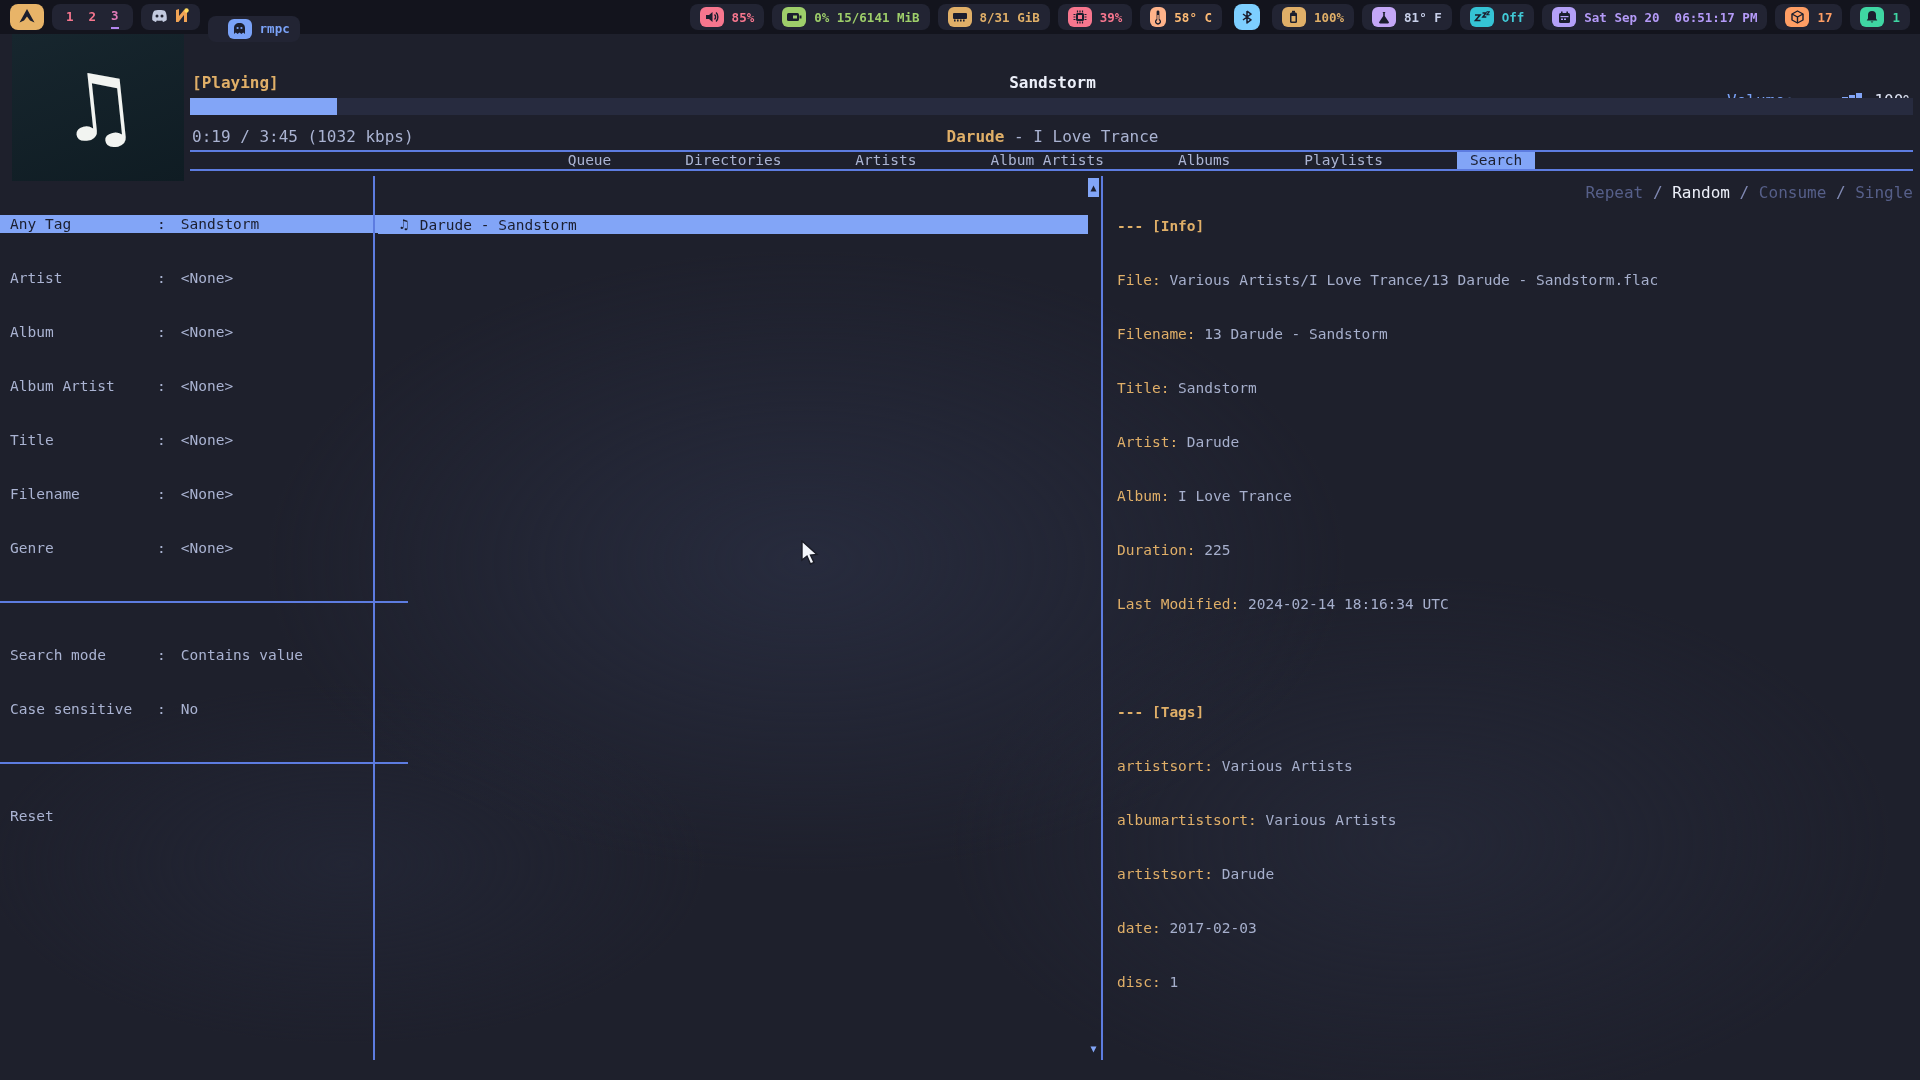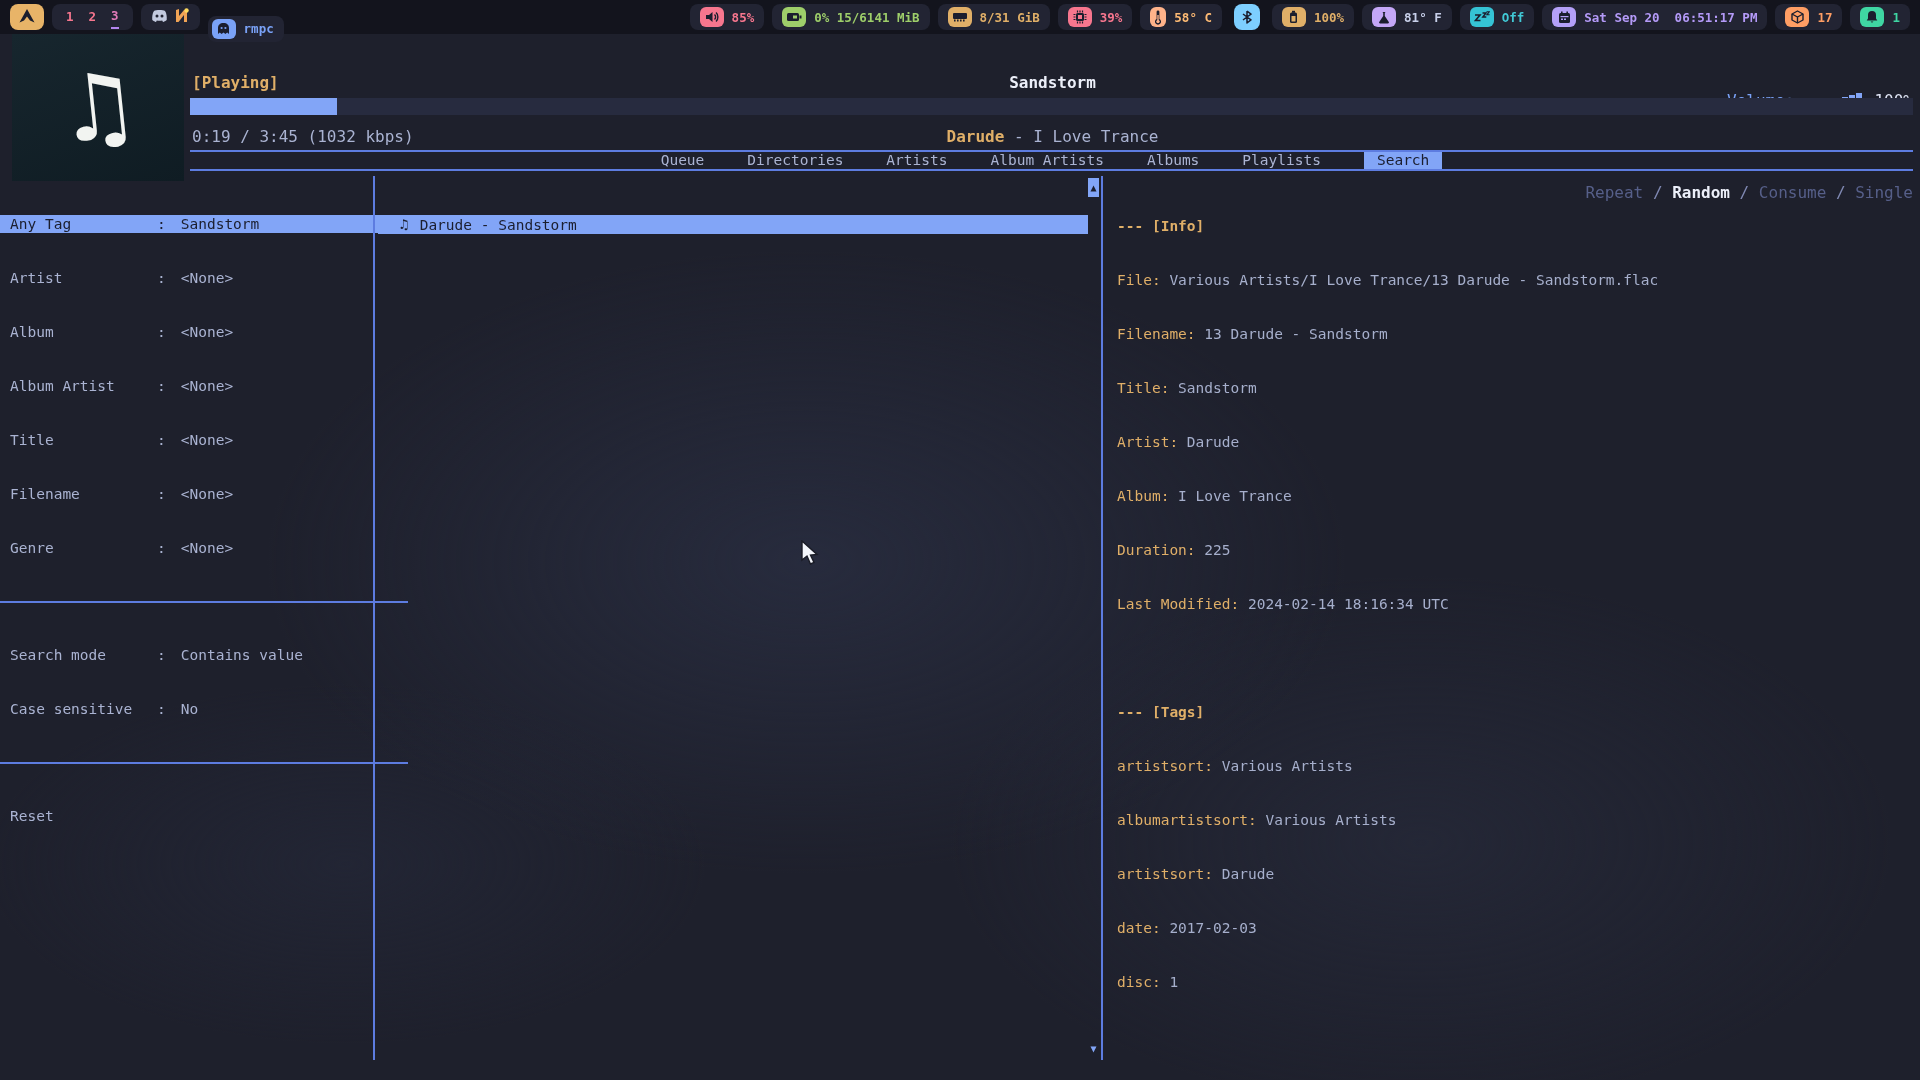--- a/index.html
+++ b/index.html
@@ -29,21 +29,21 @@
     flex:0 0 auto;
   }
   .iconbox svg{ display:block; }
   .launcher{
     width:34px; height:26px; border-radius:8px; background:#e8b468;
     display:flex; align-items:center; justify-content:center;
   }
   .ws{ color:#f7768e; display:flex; gap:15px; padding:0 14px; }
   .ws .wsn{ display:inline-block; line-height:26px; }
   .ws .active{ color:#e07ab8; border-bottom:2px solid #b487f0; line-height:22px; }
-  .rmpc-pill{ padding-left:4px;margin-top:23px; }
+  .rmpc-pill{ padding-left:20px;margin-top:23px; }
   .rmpc-pill .iconbox{ background:#7aa2f7; }
   .rmpc-label{ color:#7aa2f7; }
   .w-volume{ color:#f7768e; } .w-volume .iconbox{ background:#f7768e; }
   .w-memory{ color:#9ece6a; } .w-memory .iconbox{ background:#9ece6a; }
   .w-disk{ color:#e0af68; } .w-disk .iconbox{ background:#e0af68; }
   .w-cpu{ color:#f7768e; } .w-cpu .iconbox{ background:#f7768e; }
   .w-temp{ color:#fdba74;border-radius:7px; } .w-temp .iconbox{ background:#ffb38a; }
   .w-bt{ padding:0 4px; background:none; } .w-bt .iconbox{ background:#7dcfff; width:26px; height:26px; border-radius:8px;}
   .w-batt{ color:#e0af68; } .w-batt .iconbox{ background:#e0af68; }
   .w-weather{ color:#c8d0ea; } .w-weather .iconbox{ background:#c4a7f7; }
@@ -64,29 +64,29 @@
   .hdr-time{ color:#aab3d2; }
   .hdr-center{ left:190px; top:38px; width:1725px; text-align:center; }
   .hdr-title{ color:#eceff9; font-weight:bold; }
   .hdr-artist{ color:#e0af68; font-weight:bold; }
   .hdr-album{ color:#aab3d2; }
   .hdr-right{ right:7px; top:38px; text-align:right; }
   .vol-label{ color:#7aa2f7; }
   .vol-value{ color:#dfe4f5; }
   .vol-slider{ display:inline-block; vertical-align:-2px; margin:0 6px; }
   .mode-off{ color:#565f89; }
-  .mode-on{ color:#eceff9; font-weight:bold;margin-top:36px; }
+  .mode-on{ color:#eceff9; font-weight:normal;margin-top:36px; }
   .mode-sep{ color:#8089b3; }
   .progress{ position:absolute; left:190px; top:98px; width:1723px; height:17px; background:#272b3f; }
   .progress .fill{ height:100%; width:147px; background:#82a5f7; }
   
   .tabbar{
     position:absolute; left:190px; top:150px; width:1723px; height:21px;
     border-top:2px solid #5d7ce0; border-bottom:2px solid #5d7ce0;
-    display:flex; align-items:center; justify-content:center; gap:43px;
+    display:flex; align-items:center; justify-content:center; gap:74px;
     font-size:14.5px;
   }
   .tab{ color:#aab3d2; line-height:17px; }
   .tab.active{ background:#82a5f7; color:#1b1e2e; padding:0 13px; }
   
   .vsep{ position:absolute; width:2px; background:#5d7ce0; top:176px; height:884px; }
   .vsep.s1{ left:373px; } .vsep.s2{ left:1101px; }
   .panel{ position:absolute; font-size:14.5px; line-height:18px; white-space:pre; }
   .panel-left{ left:0; top:179px; width:408px; }
   .frow{ display:flex; height:18px; padding-left:10px; }

